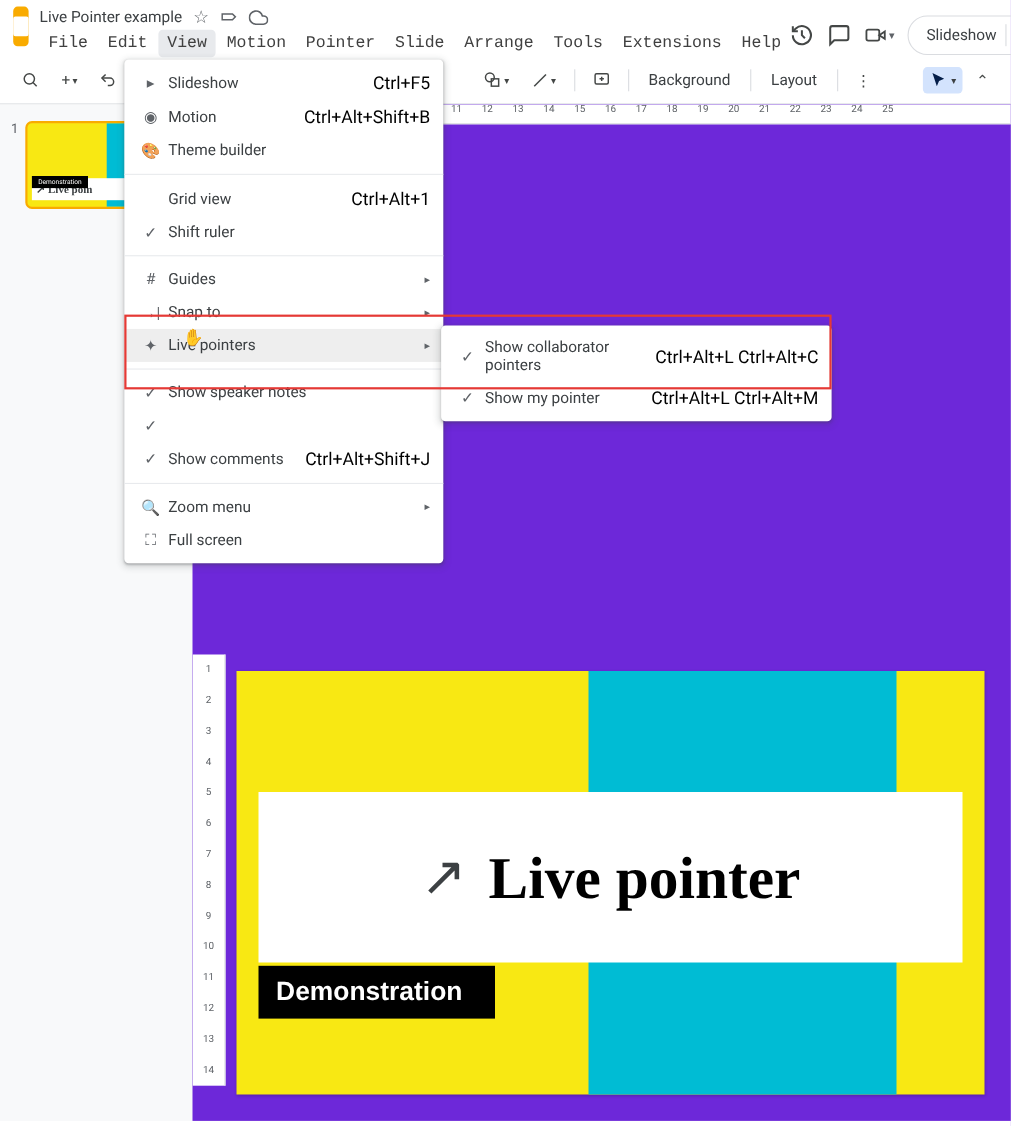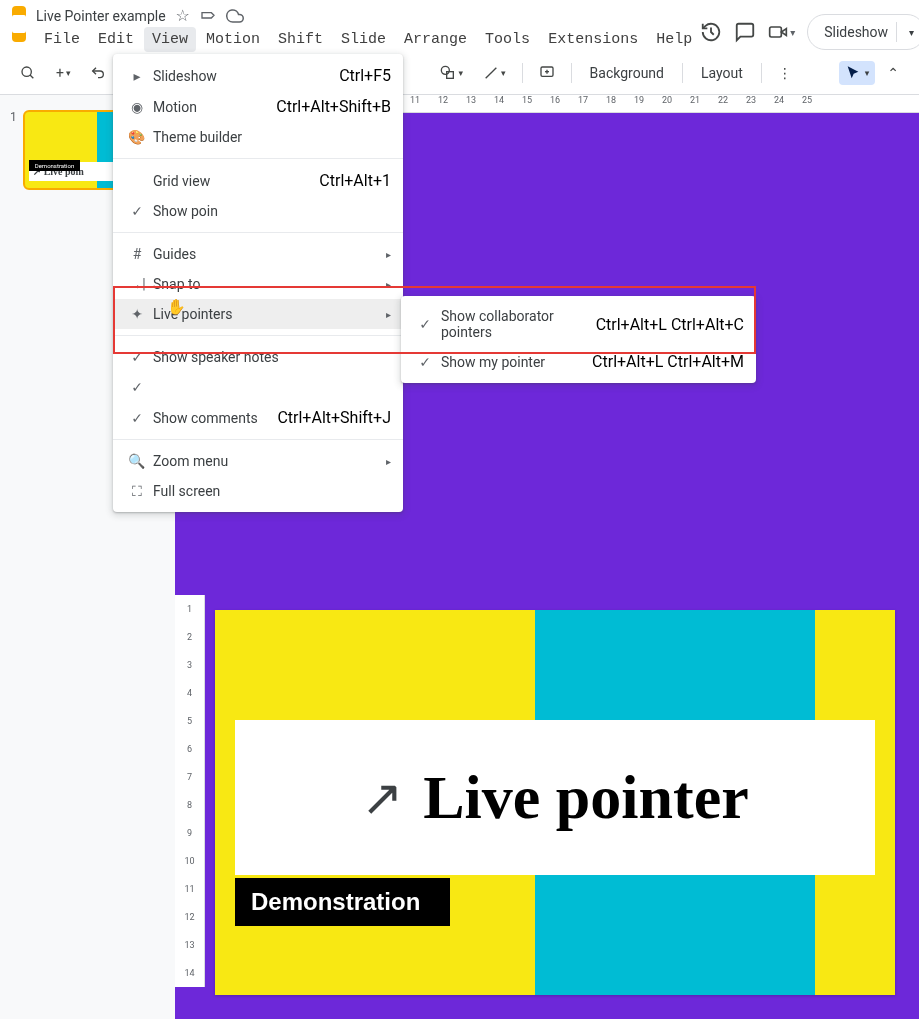--- a/index.html
+++ b/index.html
@@ -33,21 +33,21 @@
 .thumb .t-cyan { position: absolute; right: 28px; top: 0; bottom: 0; width: 36px; background: #00bcd4; }
 .canvas-area { flex: 1; position: relative; overflow: hidden; background: #6d28d9; }
 .ruler-h { position: absolute; top: 0; left: 30px; right: 0; height: 18px; background: #fff; border-bottom: 1px solid #dadce0; font-size: 9px; color: #5f6368; display: flex; }
 .ruler-h span { flex: 0 0 28px; text-align: center; }
 .ruler-v { position: absolute; left: 0; top: 500px; width: 30px; background: #fff; border-right: 1px solid #dadce0; font-size: 9px; color: #5f6368; display: flex; flex-direction: column; }
 .ruler-v span { flex: 0 0 28px; text-align: center; line-height: 28px; }
 .slide { position: absolute; left: 40px; top: 515px; width: 680px; height: 385px; background: #f8e813; box-shadow: 0 1px 3px rgba(0,0,0,0.2); }
 .slide .cyan { position: absolute; left: 320px; top: 0; bottom: 0; width: 280px; background: #00bcd4; }
 .slide .title-box { position: absolute; left: 20px; top: 110px; right: 20px; height: 155px; background: #fff; display: flex; align-items: center; justify-content: center; gap: 20px; }
 .slide .title-box .arrow { font-size: 50px; }
-.slide .title-text { font-family: Georgia, "Times New Roman", serif; font-size: 62px; font-weight: bold; color: #000; }
+.slide .title-text { font-family: Georgia, "Times New Roman", serif; font-size: 54px; font-weight: bold; color: #000; }
 .slide .sub-box { position: absolute; left: 20px; top: 268px; background: #000; color: #fff; padding: 10px 30px 10px 16px; font-size: 24px; font-weight: bold; font-family: Arial, sans-serif; }
 .dropdown { position: absolute; left: 113px; top: 54px; width: 290px; background: #fff; border-radius: 4px; box-shadow: 0 2px 6px 2px rgba(60,64,67,.15), 0 1px 2px rgba(60,64,67,.3); padding: 6px 0; z-index: 10; }
 .dd-item { display: flex; align-items: center; padding: 6px 12px; min-height: 30px; cursor: pointer; }
 .dd-item:hover, .dd-item.hovered { background: #eee; }
 .dd-icon { width: 24px; color: #5f6368; font-size: 14px; text-align: center; }
 .dd-label { flex: 1; margin-left: 4px; color: #3c4043; }
 .dd-shortcut { font-size: 16px; color: #000000; }
 .dd-arrow { color: #5f6368; font-size: 10px; margin-left: 6px; }
 .dd-sep { height: 1px; background: #e8eaed; margin: 6px 0; }
 .submenu { position: absolute; left: 401px; top: 296px; width: 355px; background: #fff; border-radius: 4px; box-shadow: 0 2px 6px 2px rgba(60,64,67,.15), 0 1px 2px rgba(60,64,67,.3); padding: 6px 0; z-index: 11; }
@@ -75,21 +75,21 @@
         <svg width="18" height="18" viewBox="0 0 24 24" fill="none" stroke="#5f6368" stroke-width="2">
             <path d="M18 10h-1.26A8 8 0 1 0 9 20h9a5 5 0 0 0 0-10z"></path>
           </svg>
       </span>
     </div>
     <div class="menubar">
       <div class="menubar-item">File</div>
       <div class="menubar-item">Edit</div>
       <div class="menubar-item active">View</div>
       <div class="menubar-item">Motion</div>
-      <div class="menubar-item">Shift</div>
+      <div class="menubar-item">Pointer</div>
       <div class="menubar-item">Slide</div>
       <div class="menubar-item">Arrange</div>
       <div class="menubar-item">Tools</div>
       <div class="menubar-item">Extensions</div>
       <div class="menubar-item">Help</div>
     </div>
   </div>
   <div class="header-right">
     <span class="header-icon">
       <svg width="22" height="22" viewBox="0 0 24 24" fill="none" stroke="#444746" stroke-width="2">
@@ -258,21 +258,21 @@
     <span class="dd-label">Theme builder</span>
   </div>
   <div class="dd-sep"></div>
   <div class="dd-item">
     <span class="dd-icon"></span>
     <span class="dd-label">Grid view</span>
     <span class="dd-shortcut">Ctrl+Alt+1</span>
   </div>
   <div class="dd-item">
     <span class="dd-icon">✓</span>
-    <span class="dd-label">Show poin</span>
+    <span class="dd-label">Shift ruler</span>
   </div>
   <div class="dd-sep"></div>
   <div class="dd-item">
     <span class="dd-icon">#</span>
     <span class="dd-label">Guides</span>
     <span class="dd-arrow">▸</span>
   </div>
   <div class="dd-item">
     <span class="dd-icon">→|</span>
     <span class="dd-label">Snap to</span>

